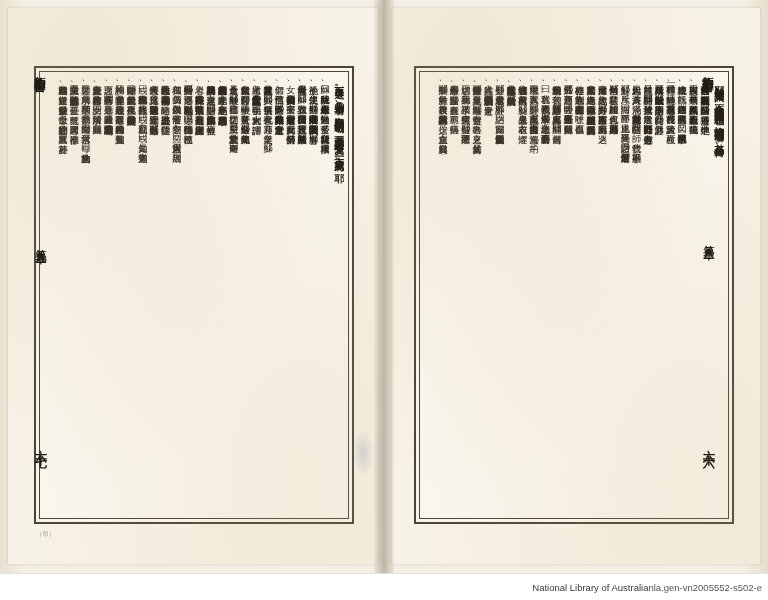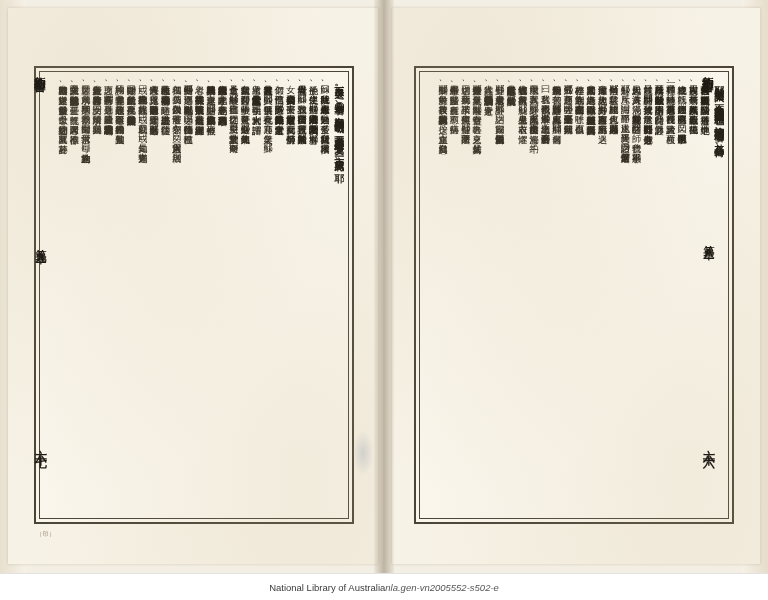--- a/index.html
+++ b/index.html
@@ -182,28 +182,28 @@
 
   
   #footer {
     position: absolute;
     left: 0; top: 573px;
     width: 768px; height: 27px;
     background: #ffffff;
     border-top: 1px solid #e2e2e2;
     display: flex;
     align-items: center;
-    justify-content: center;
+    justify-content: flex-end;
     padding: 0 6px;
     box-sizing: border-box;
     font-family: "Liberation Sans", sans-serif;
     font-size: 9.5px;
     color: #3a3a3a;
   }
-  #footer .right { color: #555; font-style: italic; }
+  #footer .right { color: #555; }
 </style>
 </head>
 <body>
 
 <div id="scan">
 
   <div class="edge-left"></div>
   <div class="edge-right"></div>
 
   <div class="leaf" id="leaf-left">

